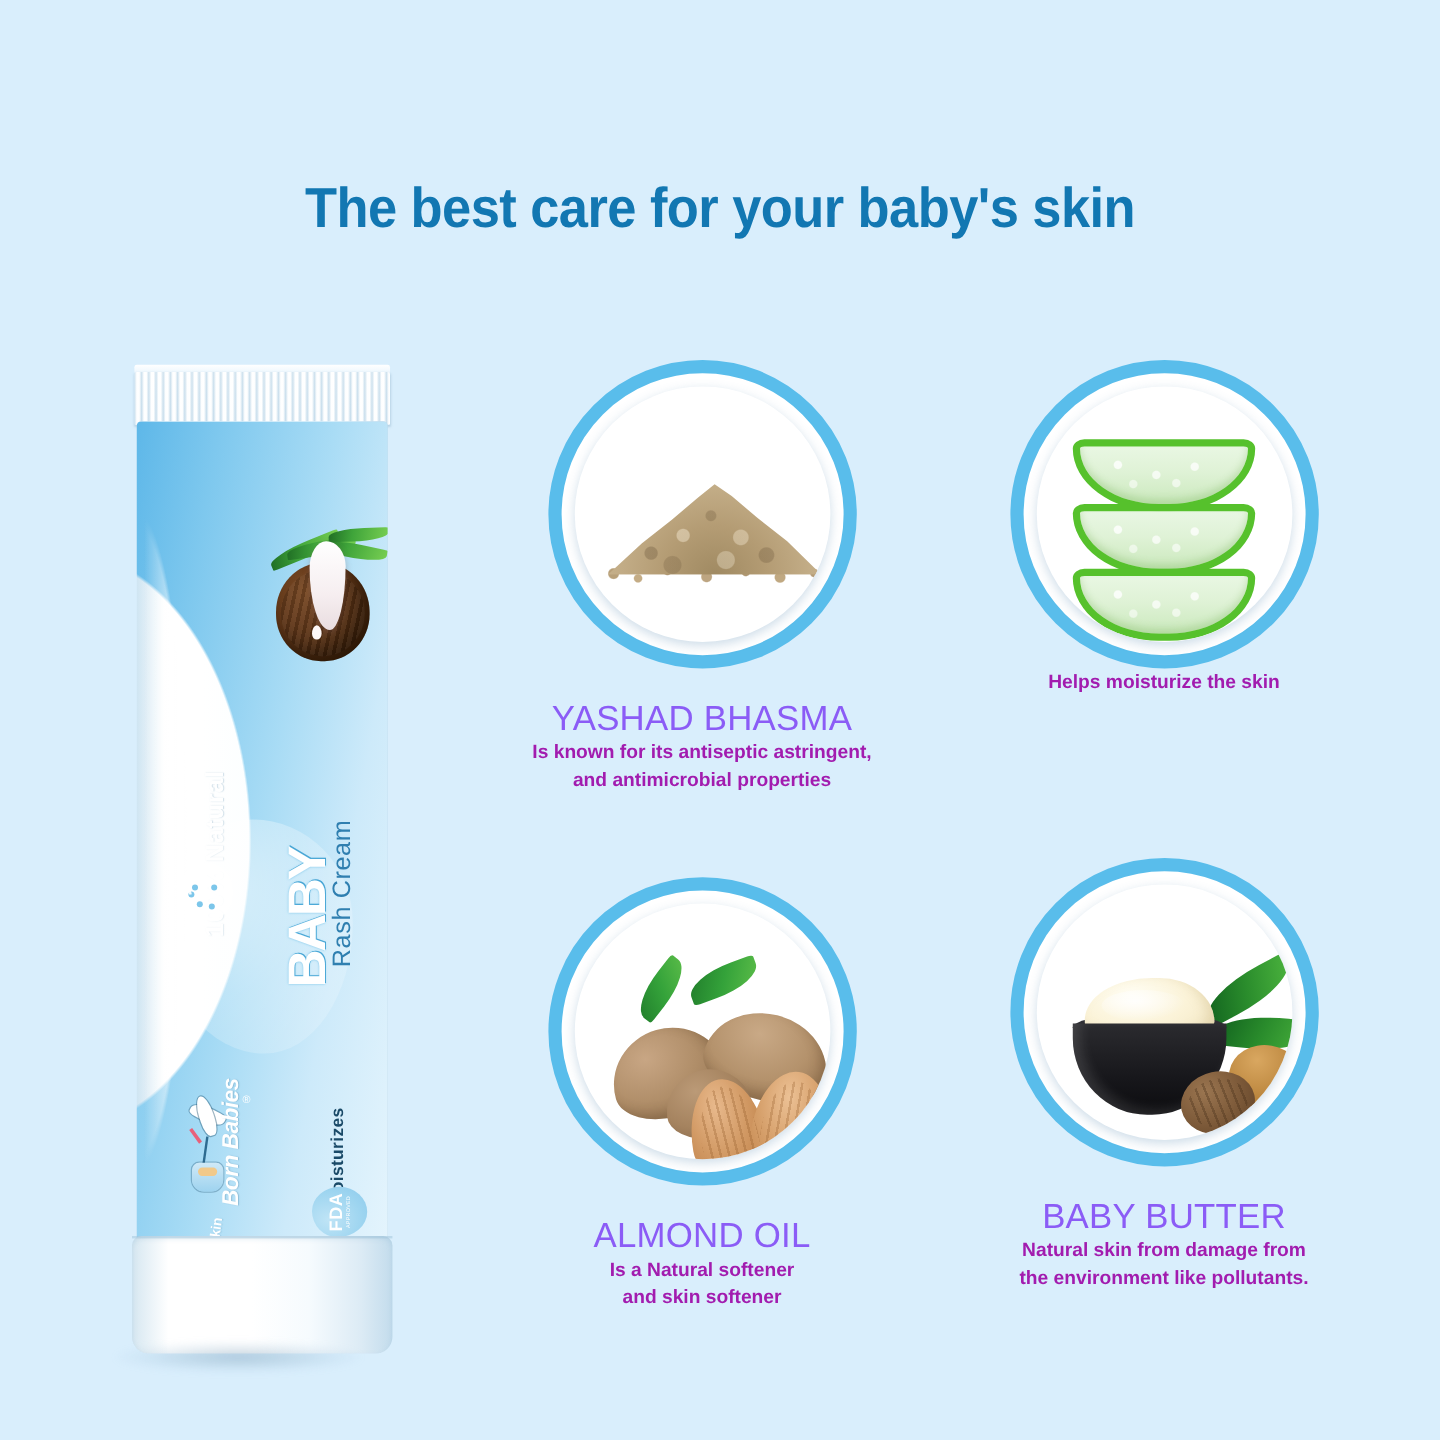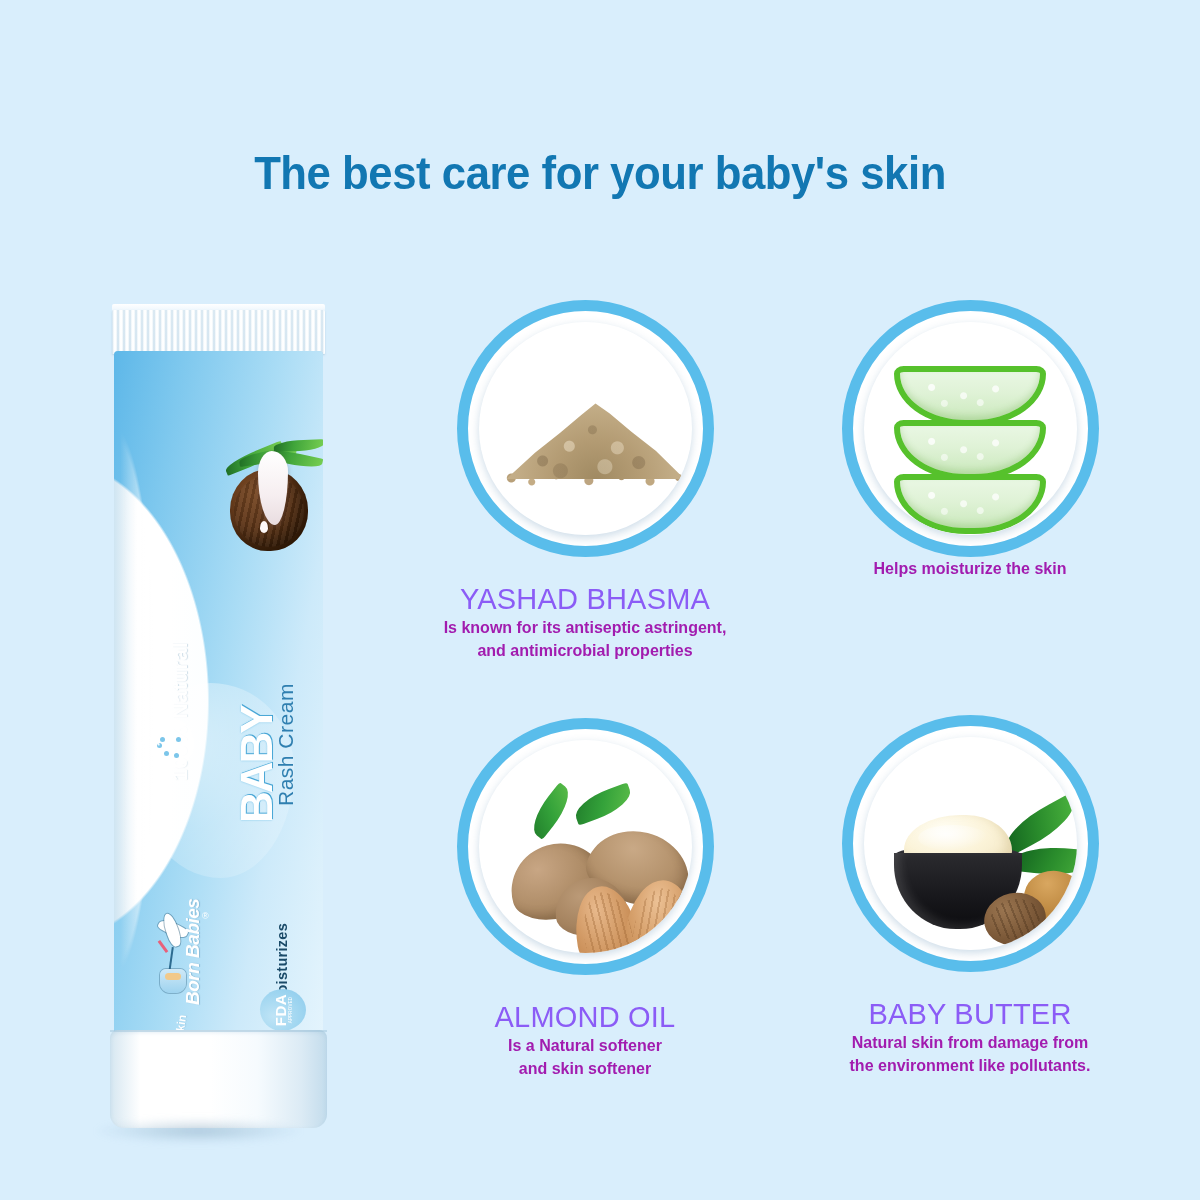--- a/index.html
+++ b/index.html
@@ -431,21 +431,21 @@
     width: 800px;
     height: 830px;
   }
   .cell {
     position: absolute;
     width: 400px;
     text-align: center;
   }
   .cell.c0 { left: 0px;   top: 0px; }
   .cell.c1 { left: 385px; top: 0px; }
-  .cell.c2 { left: 0px;   top: 418px; }
+  .cell.c2 { left: 0px;   top: 431px; }
   .cell.c3 { left: 385px; top: 415px; }
 
   .circle-outer {
     position: relative;
     width: 257px;
     height: 257px;
     margin: 0 auto;
     border-radius: 50%;
     border: 11px solid #59bdeb;
     box-sizing: border-box;

